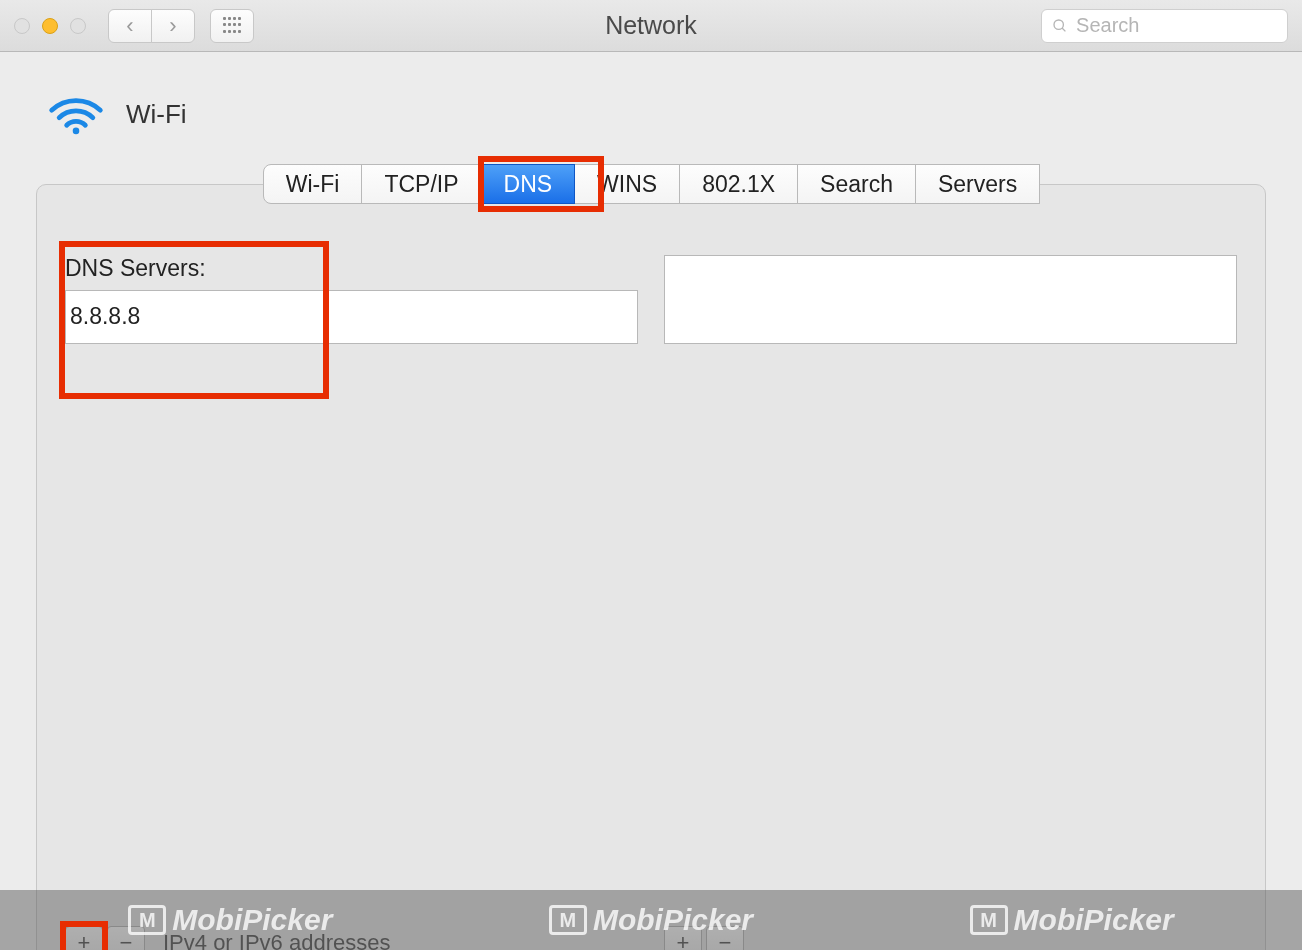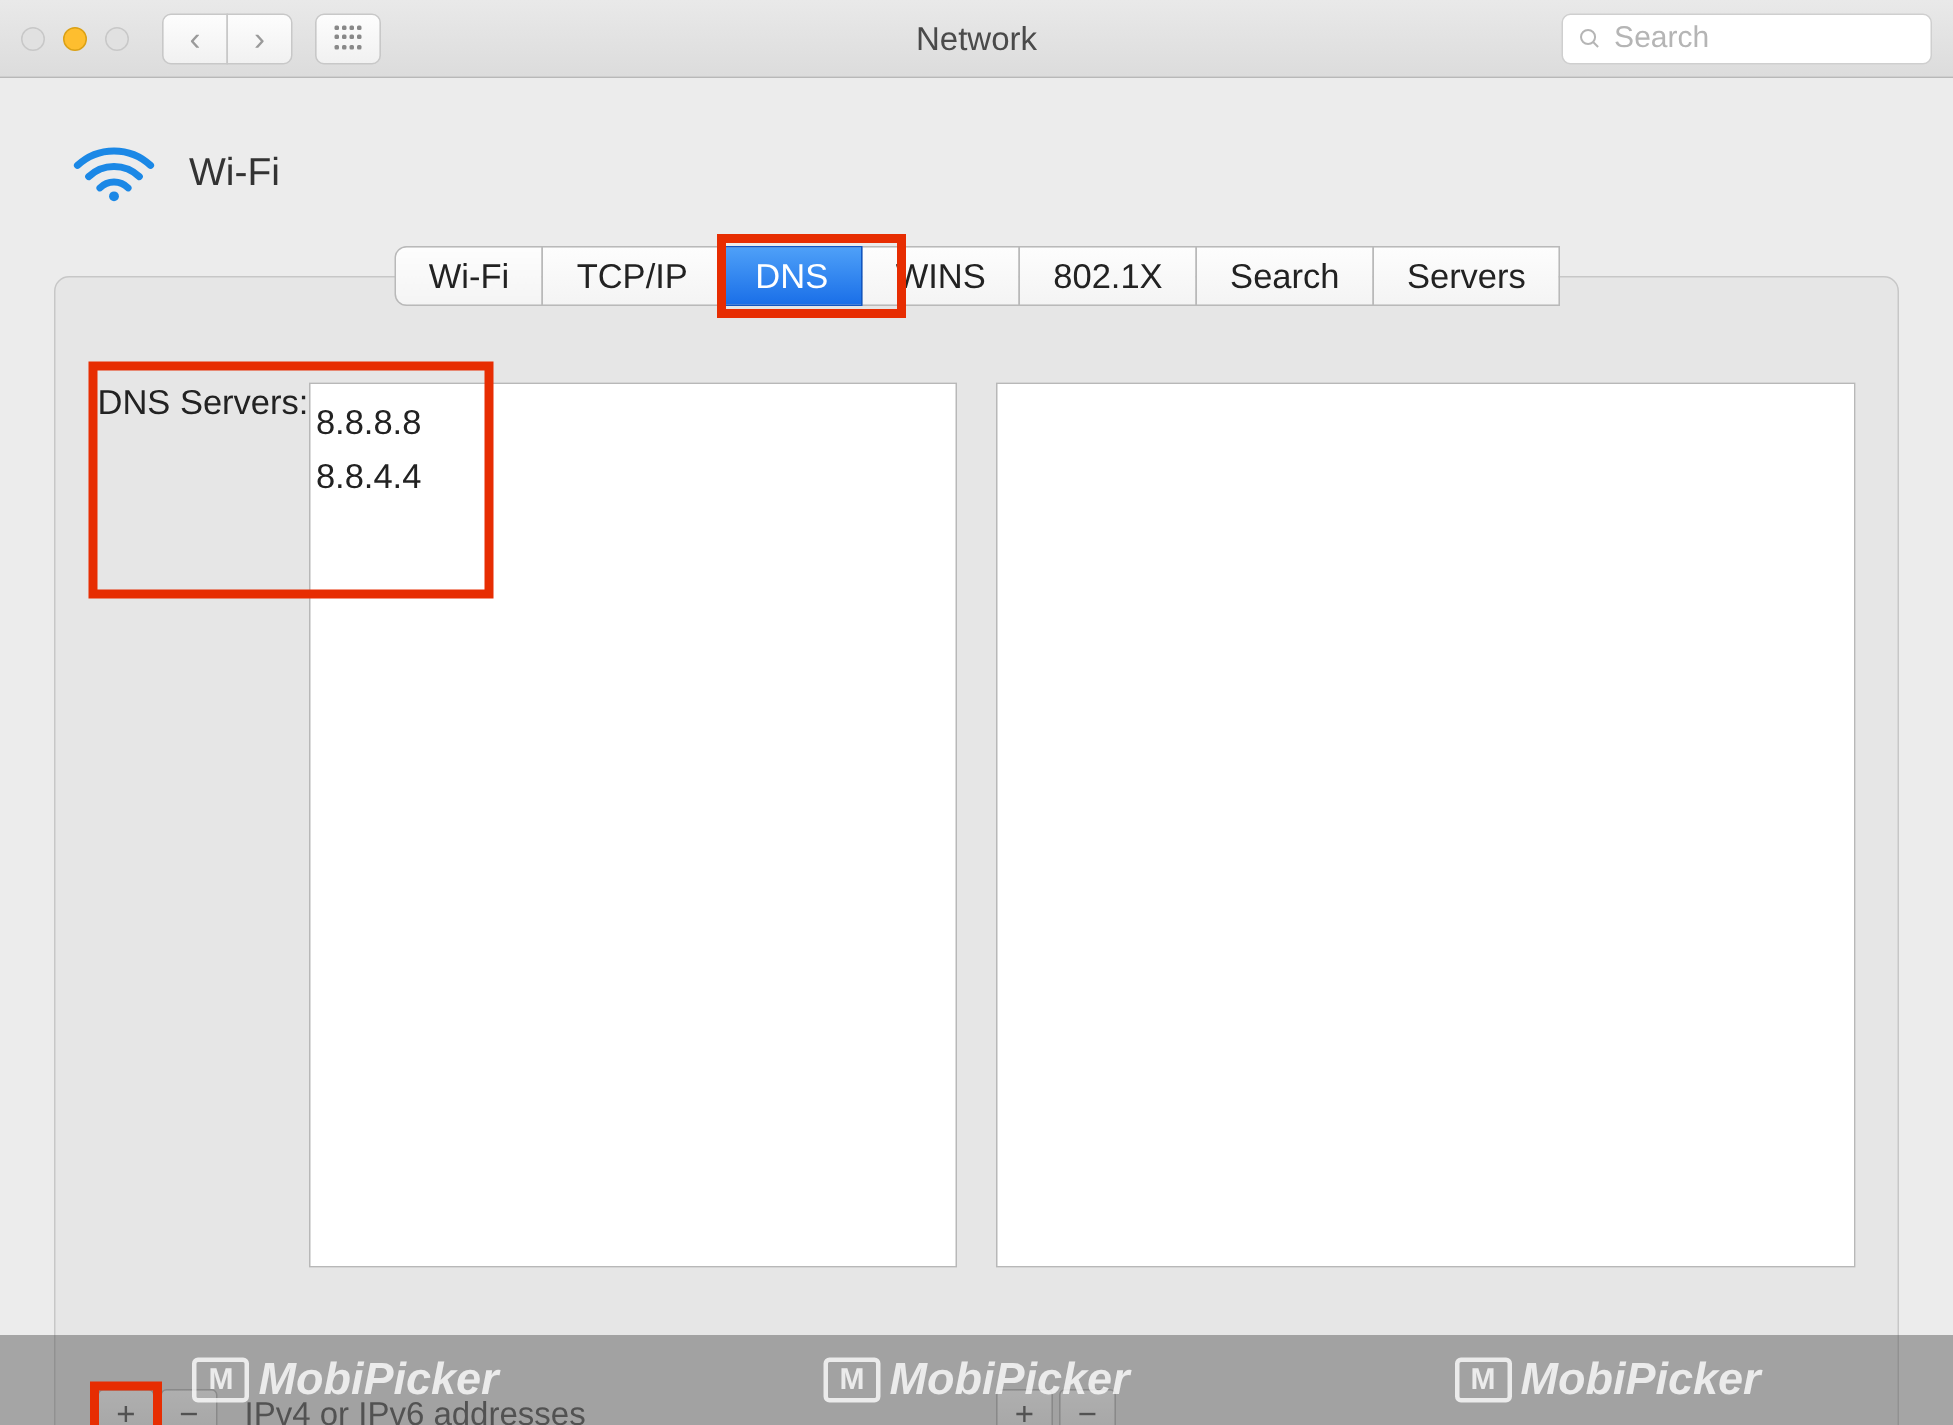--- a/index.html
+++ b/index.html
@@ -48,21 +48,21 @@
   }
   .grid-dots {
     width: 18px; height: 18px;
     display: grid; grid-template-columns: repeat(4,1fr); grid-template-rows: repeat(3,1fr);
     gap: 2px;
   }
   .grid-dots span { background:#888; border-radius: 1px; width:3px; height:3px; }
 
   .window-title {
     position: absolute; left: 50%; transform: translateX(-50%);
-    font-size: 22px; color: #4a4a4a;
+    font-size: 25px; color: #4a4a4a;
   }
 
   .search-wrap {
     margin-left: auto;
     width: 247px; height: 34px;
     background: #fff; border: 1px solid #cfcfcf; border-radius: 6px;
     display: flex; align-items: center; padding: 0 10px;
     color: #b5b5b5;
   }
   .search-wrap svg { width: 18px; height: 18px; margin-right: 8px; stroke:#b5b5b5; }
@@ -110,21 +110,21 @@
   .panel-wrap {
     border: 1px solid #c7c7c7; border-radius: 10px;
     background: #e6e6e6;
     margin-top: -20px;
     padding: 70px 28px 0;
     height: 780px;
     position: relative;
   }
 
   .columns { display: flex; gap: 26px; }
-  .col { flex: 1; display: flex; flex-direction: row; }
+  .col { flex: 1; display: flex; flex-direction: column; }
   .col-label { font-size: 23px; color:#222; margin-bottom: 8px; }
   .listbox {
     background:#fff; border:1px solid #b8b8b8;
     flex: 1; height: 590px;
     padding: 8px 4px;
     font-size: 23px; color:#222;
     overflow: hidden;
   }
   .list-row { line-height: 1.55; }
 
@@ -258,21 +258,20 @@
   </div>
 
   <div class="panel-wrap">
     <div class="dns-highlight"></div>
 
     <div class="columns">
       <div class="col">
         <div class="col-label">DNS Servers:</div>
         <div class="listbox">
           <div class="list-row">8.8.8.8</div>
-          <div class="list-row">8.8.4.4</div>
         </div>
       </div>
 
       <div class="col">
         <div class="listbox"></div>
       </div>
     </div>
 
     <div class="footer-row">
       <div class="footer-cell">

